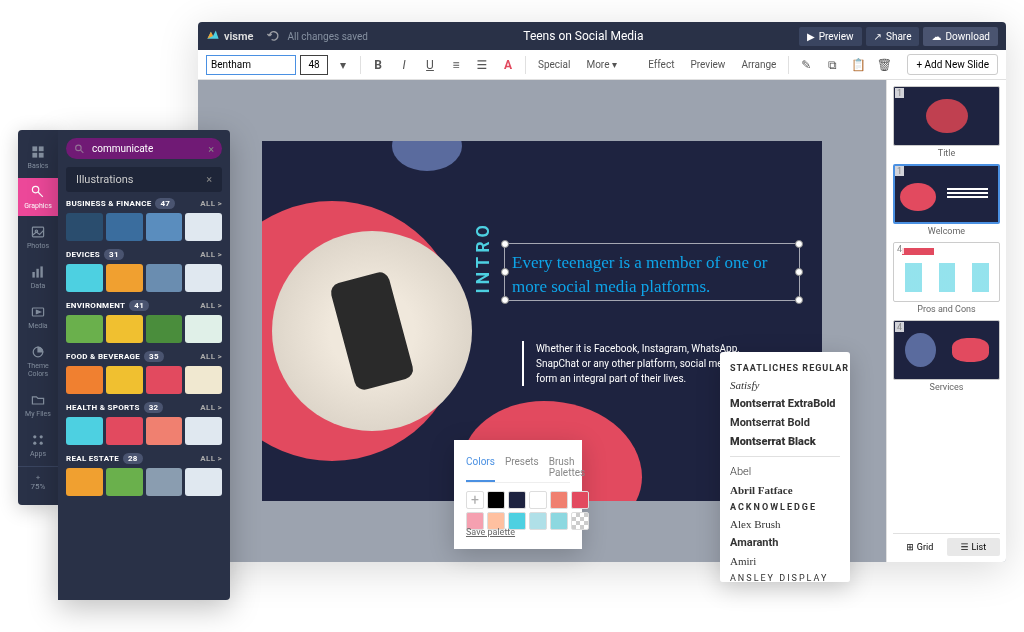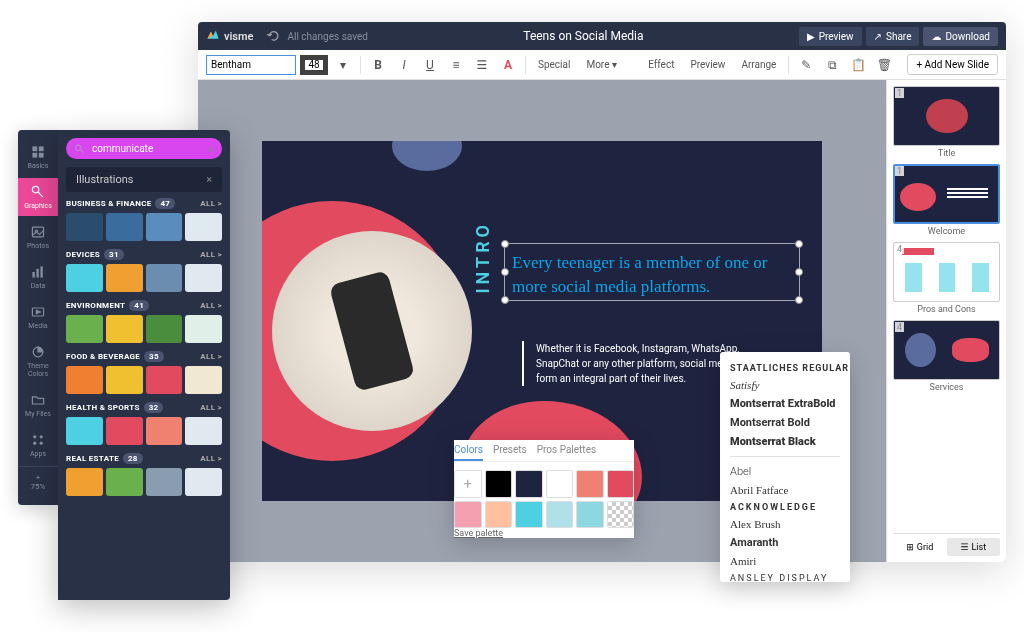--- a/index.html
+++ b/index.html
@@ -13,21 +13,21 @@
 .logo-mark { width:14px; height:14px; }
 .undo-icon { margin-left:12px; width:14px; height:14px; opacity:.7; cursor:pointer; }
 .save-status { margin-left:8px; font-size:10px; color:#8590a0; }
 .doc-title { flex:1; text-align:center; font-size:12px; color:#fff; }
 .top-actions { display:flex; gap:4px; }
 .top-btn { background:#3a4560; color:#fff; border:none; padding:4px 8px; font-size:10px; border-radius:2px; cursor:pointer; display:flex; align-items:center; gap:4px; }
 .top-btn.dl { background:#4a5470; }
 
 .toolbar { height:30px; background:#fff; border-bottom:1px solid #e0e0e0; display:flex; align-items:center; padding:0 8px; gap:4px; font-size:11px; color:#555; }
 .font-select { width:90px; height:20px; border:1px solid #4a90e2; font-size:10px; padding:0 4px; }
-.size-input { width:28px; height:20px; border:5px solid #404040; font-size:10px; text-align:center; }
+.size-input { width:28px; height:20px; border:1px solid #404040; font-size:10px; text-align:center; }
 .tb-btn { width:22px; height:22px; display:flex; align-items:center; justify-content:center; cursor:pointer; border-radius:2px; font-size:12px; }
 .tb-sep { width:1px; height:18px; background:#e0e0e0; margin:0 2px; }
 .tb-text { font-size:10px; padding:0 6px; cursor:pointer; }
 .tb-spacer { flex:1; }
 .add-slide-btn { background:#fff; border:1px solid #ccc; padding:4px 8px; font-size:10px; border-radius:3px; cursor:pointer; margin-left:8px; }
 
 .workspace { flex:1; display:flex; background:#9ca3af; }
 .canvas-area { flex:1; display:flex; align-items:center; justify-content:center; padding:20px; position:relative; }
 .canvas { width:560px; height:360px; background:#1e2340; position:relative; overflow:hidden; }
 .blob1 { position:absolute; left:-60px; top:60px; width:260px; height:260px; background:#e24a5f; border-radius:50%; }
@@ -65,36 +65,36 @@
 
 
 .icon-rail { position:absolute; left:18px; top:130px; width:40px; background:#293147; border-radius:4px 0 0 4px; padding:8px 0; display:flex; flex-direction:column; align-items:center; gap:2px; box-shadow:0 4px 20px rgba(0,0,0,.2); }
 .rail-item { width:100%; padding:6px 0; text-align:center; color:#8590a0; font-size:7px; cursor:pointer; }
 .rail-item.active { color:#fff; background:#ec4899; }
 .rail-item svg { width:16px; height:16px; display:block; margin:0 auto 2px; }
 .rail-zoom { margin-top:auto; color:#8590a0; font-size:8px; padding:6px 0; border-top:1px solid #3a4560; width:100%; text-align:center; }
 
 .graphics-panel { position:absolute; left:58px; top:130px; width:172px; height:470px; background:#293147; box-shadow:0 8px 30px rgba(0,0,0,.25); border-radius:0 4px 4px 0; display:flex; flex-direction:column; color:#ccc; font-size:10px; overflow:hidden; }
 .search-row { padding:8px; }
-.search-box { width:100%; background:#d946ef; border:none; border-radius:14px; padding:5px 26px 5px 26px; color:#fff; font-size:10px; }
+.search-box { width:100%; background:#701a75; border:none; border-radius:14px; padding:5px 26px 5px 26px; color:#fff; font-size:10px; }
 .search-wrap { position:relative; }
 .search-wrap svg { position:absolute; left:8px; top:50%; transform:translateY(-50%); width:11px; height:11px; opacity:.6; }
 .search-clear { position:absolute; right:8px; top:50%; transform:translateY(-50%); color:#888; cursor:pointer; font-size:11px; }
 .panel-tab { background:#1e2538; margin:0 8px 6px; padding:6px 10px; border-radius:3px; display:flex; justify-content:space-between; align-items:center; font-size:11px; }
 .panel-tab-close { color:#888; cursor:pointer; }
 .cat-list { flex:1; overflow-y:auto; padding:0 8px 8px; }
 .cat { margin-bottom:8px; }
 .cat-head { display:flex; align-items:center; gap:4px; font-size:8px; font-weight:700; color:#fff; text-transform:uppercase; letter-spacing:.3px; }
 .cat-count { background:#4a5470; border-radius:8px; padding:1px 5px; font-size:8px; }
 .cat-all { margin-left:auto; font-size:8px; color:#aaa; cursor:pointer; }
 .cat-thumbs { display:flex; gap:3px; margin-top:4px; height:28px; }
 .cat-thumbs > div { flex:1; border-radius:3px; }
 
 
-.color-popup { position:absolute; left:454px; top:440px; width:180px; background:#fff; box-shadow:0 6px 24px rgba(0,0,0,.2); border-radius:0; padding:0; font-size:10px; }
+.color-popup { position:absolute; left:454px; top:440px; width:128px; background:#fff; box-shadow:0 6px 24px rgba(0,0,0,.2); border-radius:0; padding:12px; font-size:10px; }
 .color-tabs { display:flex; gap:10px; border-bottom:1px solid #eee; margin-bottom:8px; }
 .color-tab { padding:4px 0; cursor:pointer; color:#888; }
 .color-tab.active { color:#4a90e2; border-bottom:2px solid #4a90e2; }
 .swatches { display:grid; grid-template-columns:repeat(6,1fr); gap:3px; }
 .swatch { width:100%; aspect-ratio:1; border-radius:2px; cursor:pointer; border:1px solid #ddd; }
 .swatch.add { display:flex; align-items:center; justify-content:center; color:#aaa; font-size:14px; }
 .swatch.transparent { background:repeating-conic-gradient(#ccc 0 25%,#fff 0 50%) 0 0/8px 8px; }
 .save-palette { text-align:left; margin-top:0; color:#666; text-decoration:underline; cursor:pointer; font-size:9px; }
 
 
@@ -347,21 +347,21 @@
           <div style="background:#e0e8f0"></div>
         </div>
       </div>
     </div>
 </div>
 
 <div class="color-popup">
   <div class="color-tabs">
     <div class="color-tab active">Colors</div>
     <div class="color-tab">Presets</div>
-    <div class="color-tab">Pros Palettes</div>
+    <div class="color-tab">Brush Palettes</div>
   </div>
   <div class="swatches" id="swatches">
       <div class="swatch add">+</div>
       <div class="swatch" style="background:#000000"></div>
       <div class="swatch" style="background:#1e2340"></div>
       <div class="swatch" style="background:#ffffff"></div>
       <div class="swatch" style="background:#f08070"></div>
       <div class="swatch" style="background:#e24a5f"></div>
       <div class="swatch" style="background:#f5a0b0"></div>
       <div class="swatch" style="background:#ffc0a0"></div>
@@ -374,19 +374,19 @@
 </div>
 
 <div class="font-popup" id="font-popup">
     <div class="font-item" style="font-weight:700;letter-spacing:1px;text-transform:uppercase;font-size:9px">Staatliches Regular</div>
     <div class="font-item" style="font-style:italic;font-family:cursive">Satisfy</div>
     <div class="font-item" style="font-weight:800">Montserrat ExtraBold</div>
     <div class="font-item" style="font-weight:700">Montserrat Bold</div>
     <div class="font-item" style="font-weight:900">Montserrat Black</div>
     <div class="font-sep"></div>
     <div class="font-item" style="font-weight:300">Abel</div>
-    <div class="font-item" style="font-weight:400;font-family:Georgia,serif">Abril Fatface</div>
+    <div class="font-item" style="font-weight:700;font-family:Georgia,serif">Abril Fatface</div>
     <div class="font-item" style="font-weight:700;letter-spacing:2px;text-transform:uppercase;font-size:9px">Acknowledge</div>
     <div class="font-item" style="font-family:cursive">Alex Brush</div>
     <div class="font-item" style="font-weight:700">Amaranth</div>
     <div class="font-item" style="font-family:Georgia,serif">Amiri</div>
     <div class="font-item" style="letter-spacing:2px;text-transform:uppercase;font-size:9px">Ansley Display</div>
   </div>
 
 </body></html>

